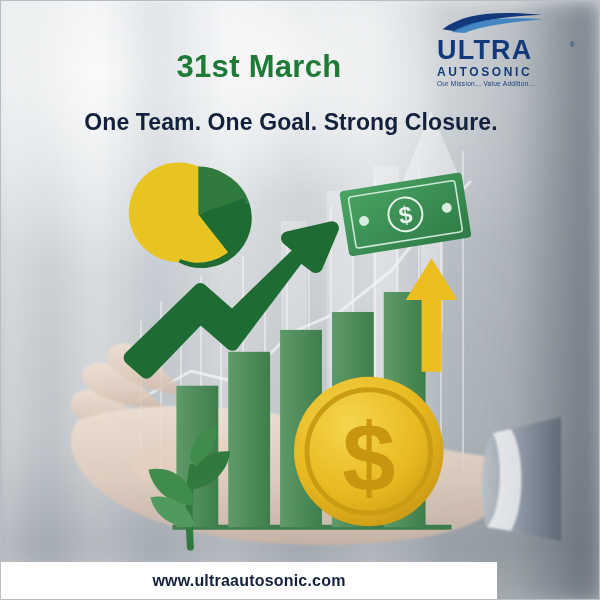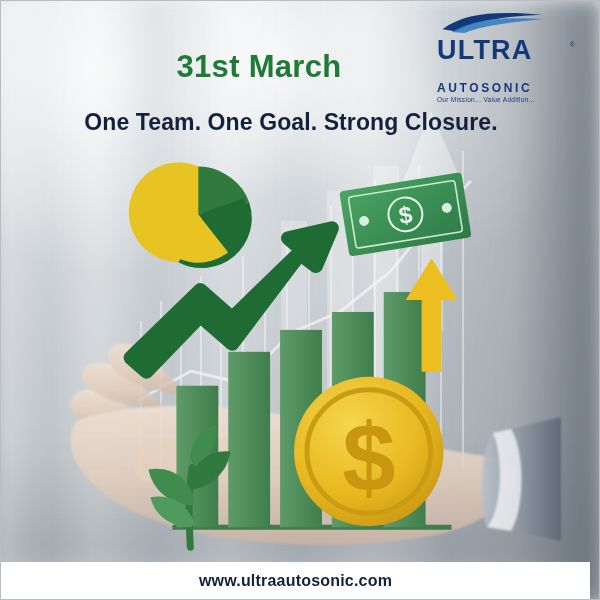--- a/index.html
+++ b/index.html
@@ -109,21 +109,21 @@
     text-align: center;
     font-size: 23px;
     font-weight: bold;
     color: #14213d;
     letter-spacing: 0.1px;
   }
   .footer-bar {
     position: absolute;
     left: 0;
     bottom: 0;
-    width: 589px;
+    width: 496px;
     height: 37px;
     background: #ffffff;
     display: flex;
     align-items: center;
     justify-content: center;
   }
   .footer-bar span {
     font-size: 16px;
     font-weight: bold;
     color: #14213d;
@@ -146,21 +146,21 @@
     font-size: 27px;
     font-weight: bold;
     color: #123a7a;
     letter-spacing: 1.2px;
   }
   .logo .l2 {
     font-size: 12px;
     font-weight: bold;
     color: #123a7a;
     letter-spacing: 2.6px;
-    margin-top: 18px;
+    margin-top: 2px;
   }
   .logo .l3 {
     font-size: 6.5px;
     color: #123a7a;
     letter-spacing: 0.3px;
     margin-top: 3px;
   }
   .logo .tm {
     position: absolute;
     right: 2px;

